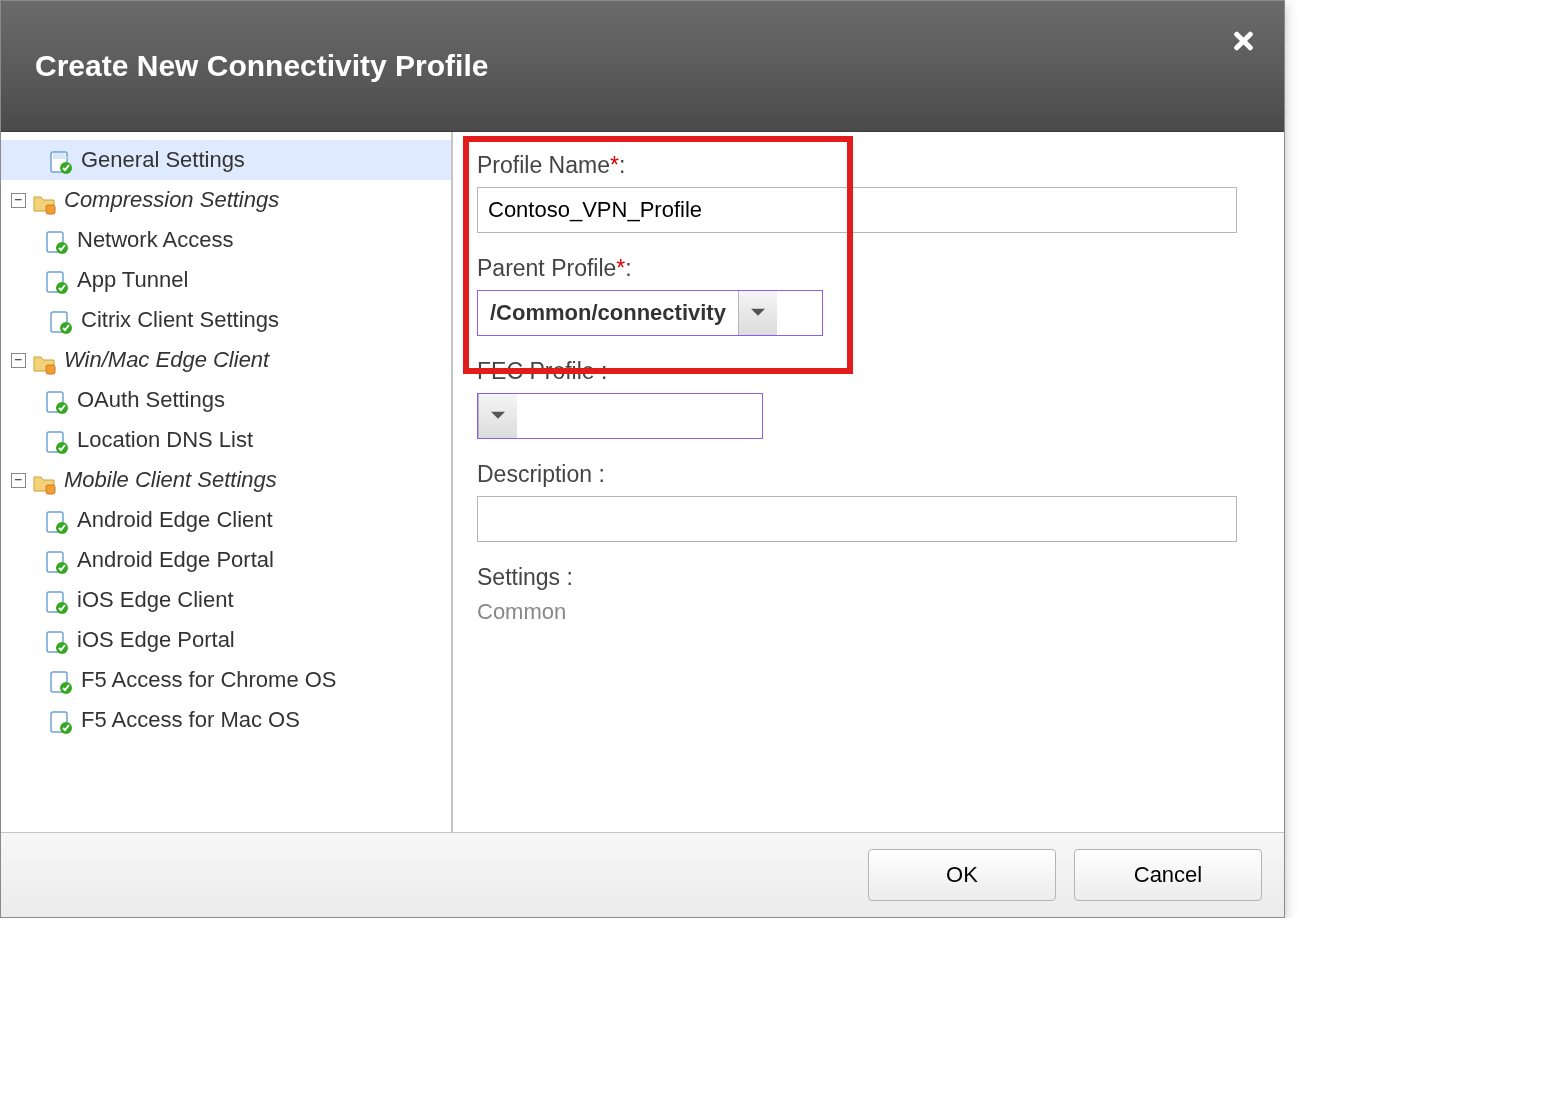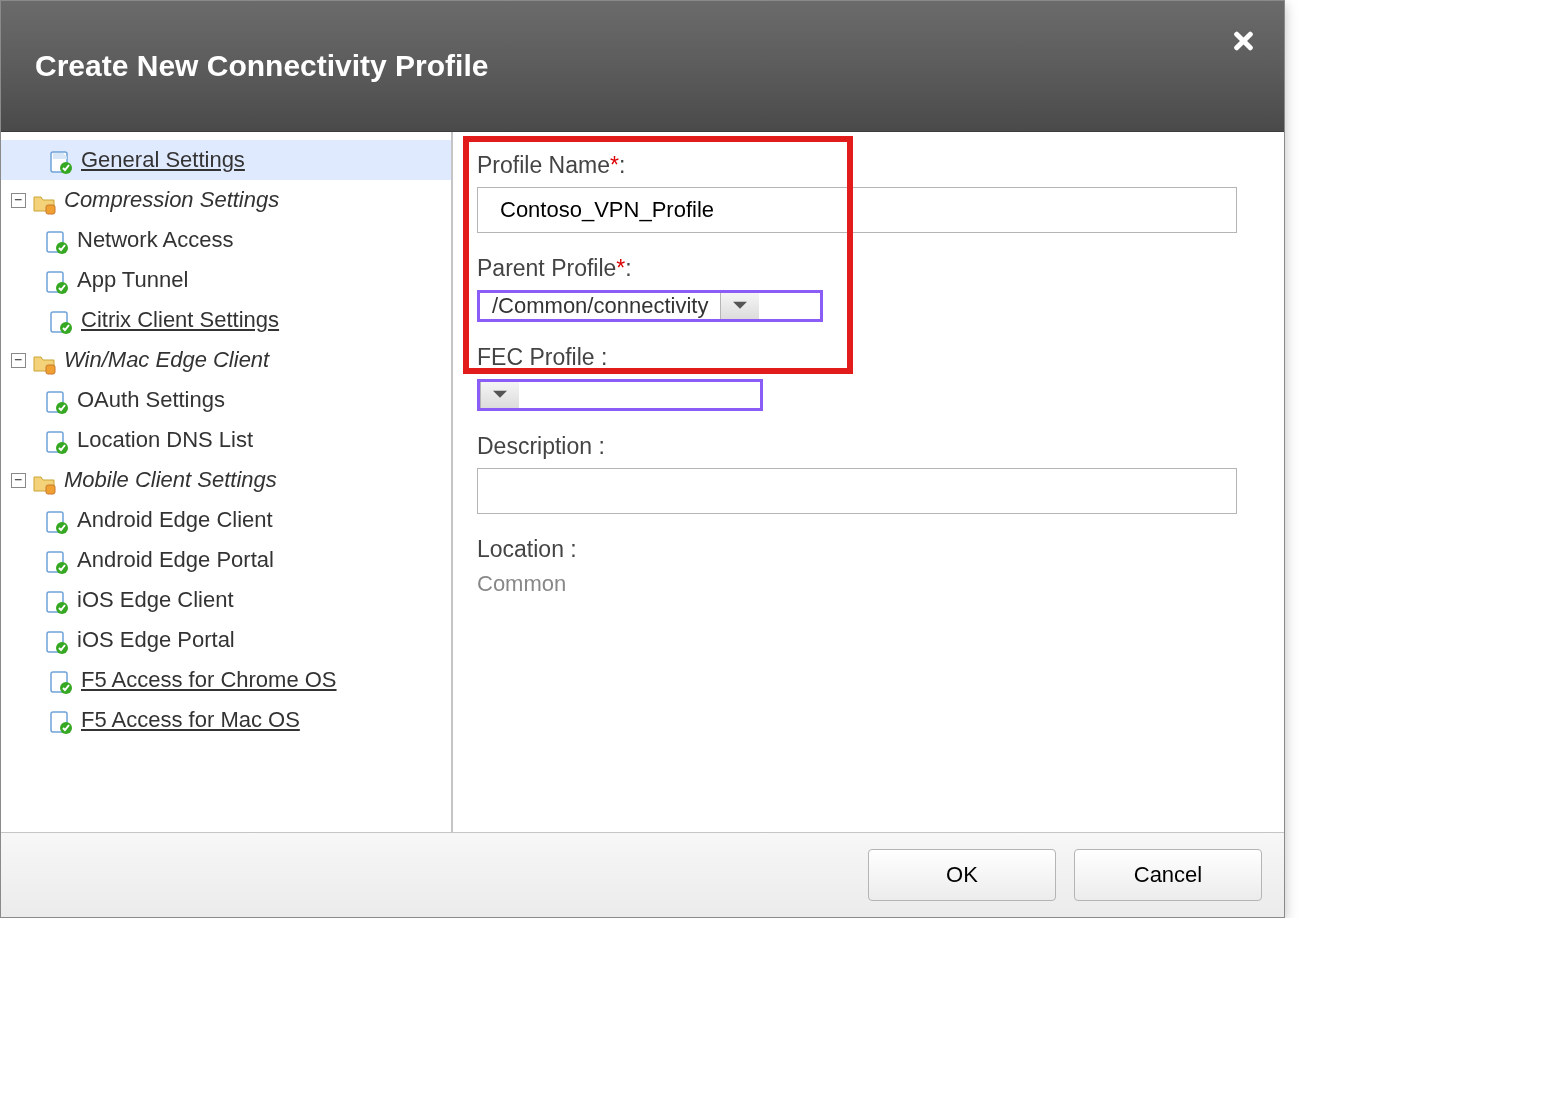--- a/index.html
+++ b/index.html
@@ -89,21 +89,21 @@
     width: 24px;
     height: 24px;
     margin-right: 8px;
     vertical-align: middle;
   }
   .tree-item.selected {
     background: #e0eaff;
   }
   .tree-item.italic .label { font-style: italic; }
   .indent0 { padding-left: 10px; }
-  .indent1 { padding-left: 48px; text-decoration: underline; }
+  .indent1 { padding-left: 48px; }
   .indent2 { padding-left: 44px; }
 
   .form {
     flex: 1;
     padding: 20px 24px 20px 24px;
     position: relative;
   }
   .highlight-box {
     position: absolute;
     border: 6px solid #e21b1b;
@@ -113,31 +113,32 @@
   .field-label {
     font-size: 23px;
     margin-bottom: 8px;
     color: #444;
   }
   .req { color: #d00; }
   .text-input {
     width: 760px;
     max-width: 100%;
     height: 46px;
-    padding: 0 22px;
+    padding: 0 10px;
     border: 1px solid #b5b5b5;
     font-size: 22px;
     box-sizing: border-box;
   }
   .select-wrap {
     display: inline-flex;
-    border: 3px solid #8b5cf6;
-    height: 32px;
+    border: 1px solid #8b5cf6;
+    height: 46px;
     box-sizing: border-box;
     background: #fff;
+    font-weight: bold;
   }
   .select-text {
     padding: 0 12px;
     display: flex;
     align-items: center;
     font-size: 22px;
   }
   .select-text.placeholder { color: #888; }
   .select-btn {
     width: 38px;
@@ -386,21 +387,21 @@
           </span>
         </div>
       </div>
 
       <div class="field-row">
         <div class="field-label">Description  :</div>
         <input type="text" class="text-input" value="" style="">
       </div>
 
       <div class="field-row">
-        <div class="field-label">Location  :</div>
+        <div class="field-label">Settings  :</div>
         <div class="static-value">Common</div>
       </div>
     </div>
 
   </div>
 
   <div class="footer">
     <button class="btn">OK</button>
     <button class="btn">Cancel</button>
   </div>

